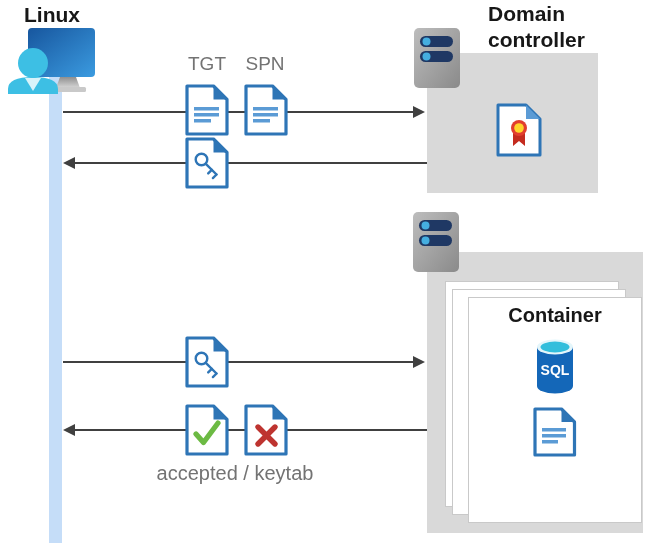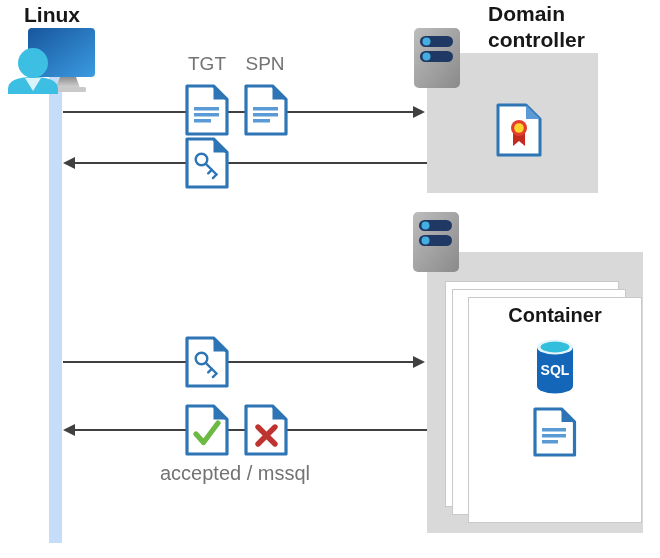--- a/index.html
+++ b/index.html
@@ -169,15 +169,15 @@
 
   <svg class="abs doc" style="left:244px;top:404px;" width="44" height="52" viewBox="0 0 44 52">
     <path d="M2 2 H28.5 L42 15.5 V50 H2 Z" fill="#fff" stroke="#2e75b6" stroke-width="3.2" stroke-linejoin="round"></path>
     <path d="M28.5 2 L42 15.5 H28.5 Z" fill="#2e75b6"></path>
     <g stroke="#be3430" stroke-width="5.4" stroke-linecap="round">
       <path d="M14 23 L31 40"></path>
       <path d="M31 23 L14 40"></path>
     </g>
   </svg>
 
-  <div class="abs plain-label center-text" style="left:140px;top:462px;width:190px;font-size:20px;">accepted / mssql</div>
+  <div class="abs plain-label center-text" style="left:140px;top:462px;width:190px;font-size:20px;">accepted / keytab</div>
 
 </div>
 
 </body></html>

